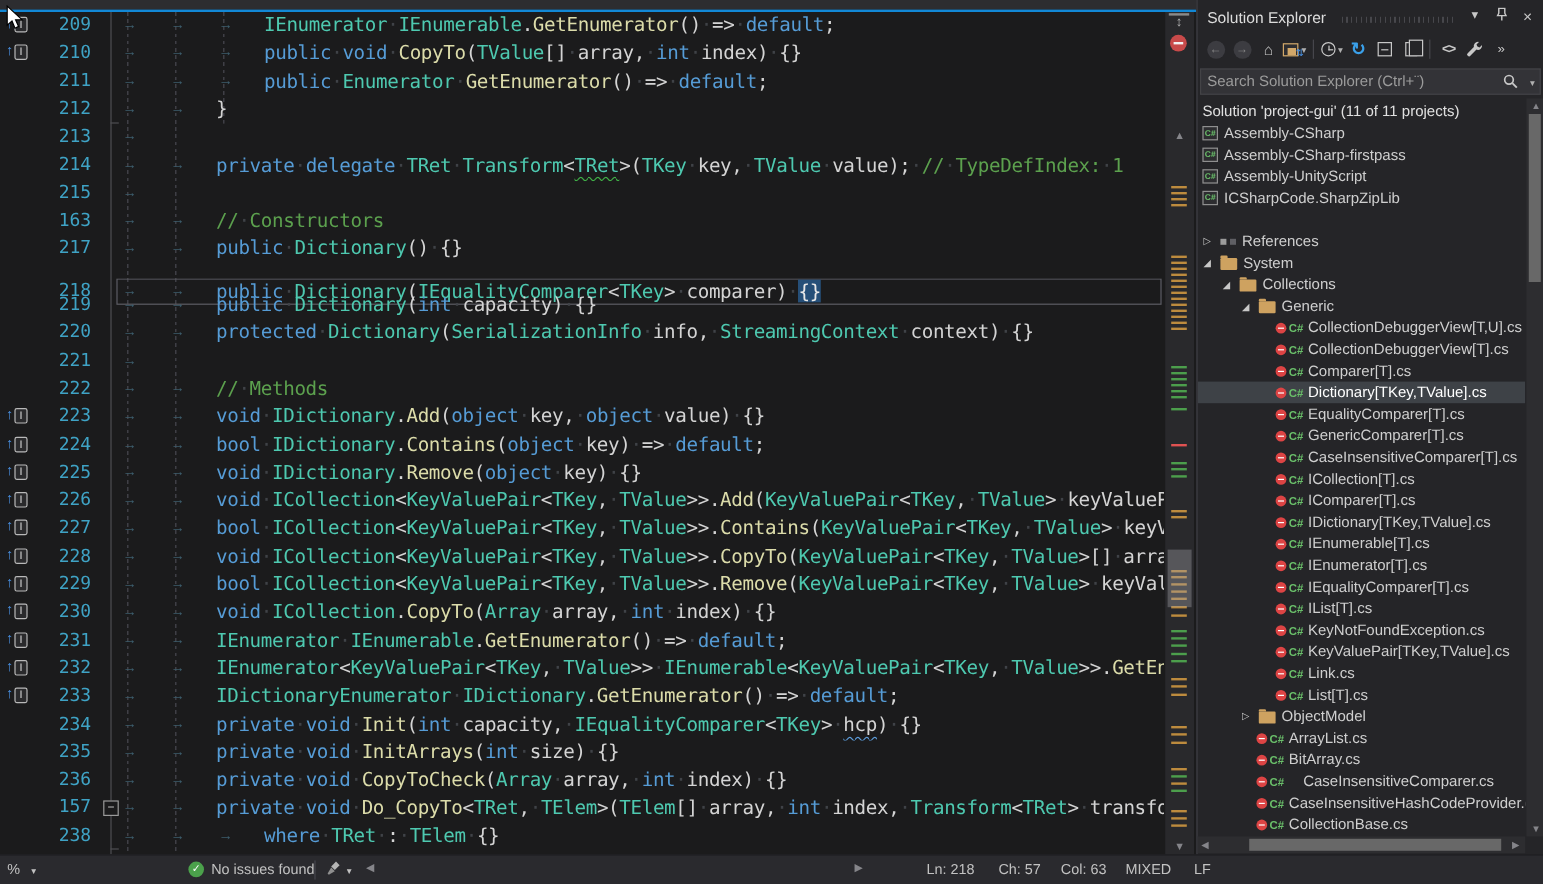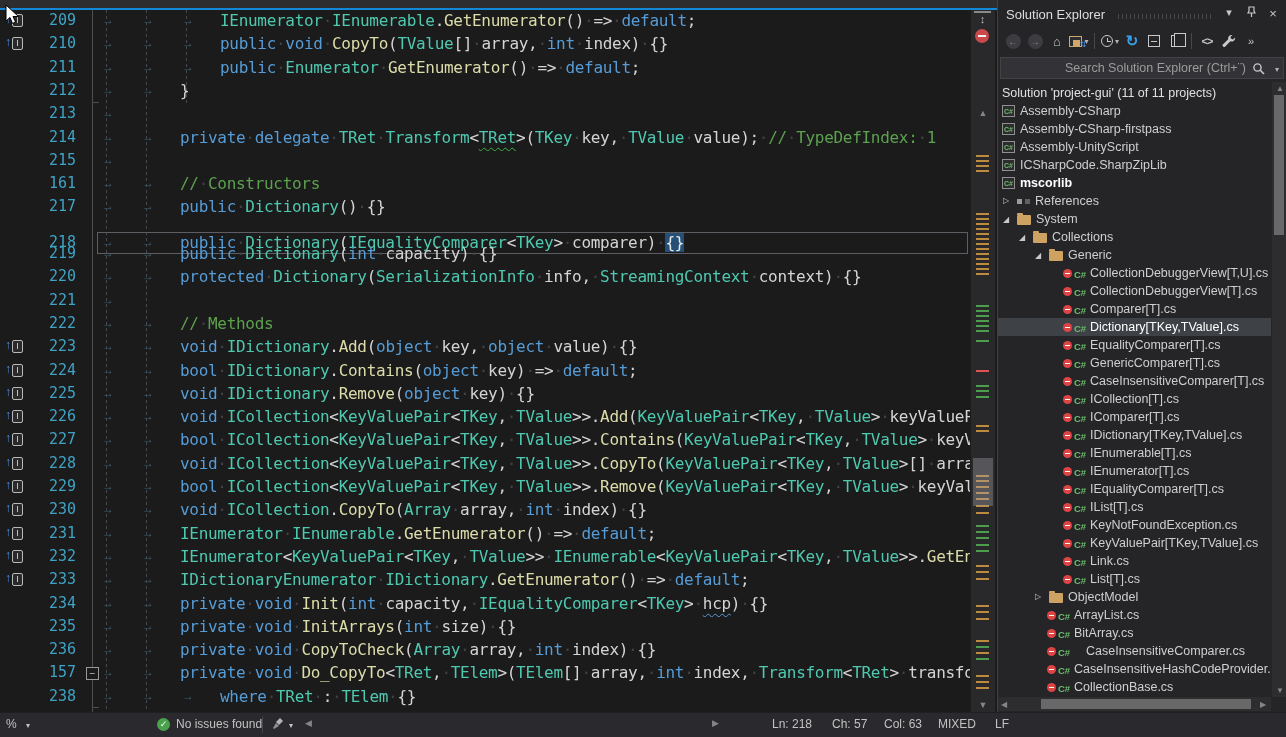--- a/index.html
+++ b/index.html
@@ -61,22 +61,22 @@
   .sync::before { content:"⇅"; position:absolute; right:-5px; bottom:-3px; font-size:8px; color:#4a93e6; }
   .clock { position:relative; width:12px; height:12px; border:1px solid #c8c8c8; border-radius:50%; }
   .clock::after { content:""; position:absolute; left:5px; top:2px; width:1px; height:4px; background:#c8c8c8; }
   .clock::before { content:""; position:absolute; left:5px; top:5px; width:4px; height:1px; background:#c8c8c8; }
   .colap { position:relative; width:12px; height:12px; border:1px solid #c8c8c8; }
   .colap::after { content:""; position:absolute; left:2px; top:5px; width:6px; height:1px; background:#c8c8c8; }
   .docs { position:relative; width:10px; height:12px; border:1px solid #c8c8c8; background:#252528; }
   .docs::before { content:""; position:absolute; left:2px; top:-3px; width:10px; height:12px; border:1px solid #c8c8c8; background:#252528; }
 
   #se-search { position:absolute; left:2px; top:57px; width:284px; height:22px; background:#333337; border:1px solid #434346; }
-  #se-search input { position:absolute; left:15px; top:1px; width:230px; height:18px; background:transparent; border:none; outline:none;
-    color:#c0c0c0; font-family:"Liberation Sans",sans-serif; font-size:12.5px;text-align:right; }
+  #se-search input { position:absolute; left:5px; top:1px; width:230px; height:18px; background:transparent; border:none; outline:none;
+    color:#c0c0c0; font-family:"Liberation Sans",sans-serif; font-size:12.5px; }
   #se-search input::placeholder { color:#9b9b9b; }
   #se-search .mag { position:absolute; right:18px; top:3px; }
   #se-search .sdd { position:absolute; right:4px; top:7px; font-size:8px; color:#b0b0b0; }
 
   #se-tree { position:absolute; left:0; top:82px; width:273px; height:614px; overflow:hidden; }
   .trow { position:absolute; left:0; width:273px; height:18px; color:#cfcfcf; font-size:12.5px; line-height:18px; white-space:nowrap; }
   .trow.selrow { background:#3e4247; color:#ffffff; }
   .trow .arr { position:absolute; top:0; font-size:8px; color:#c8c8c8; }
   .trow .lbl { position:absolute; top:0; }
   .folder { position:absolute; top:5px; width:14px; height:10px; background:#ceA260; border-radius:1px; }
@@ -158,21 +158,21 @@
           <span class="tab-arrow" style="left: 102px;">→</span>
           <span class="tab-arrow" style="left: 142px;">→</span>
           <span class="ltext" style="left: 180px;"><span class="tk-k">private</span><span class="tk-p"><span class="wsdot">·</span></span><span class="tk-k">delegate</span><span class="tk-p"><span class="wsdot">·</span></span><span class="tk-t">TRet</span><span class="tk-p"><span class="wsdot">·</span></span><span class="tk-t">Transform</span><span class="tk-p">&lt;</span><span class="tk-tq">TRet</span><span class="tk-p">&gt;(</span><span class="tk-t">TKey</span><span class="tk-p"><span class="wsdot">·</span>key,<span class="wsdot">·</span></span><span class="tk-t">TValue</span><span class="tk-p"><span class="wsdot">·</span>value);<span class="wsdot">·</span></span><span class="tk-c">//<span class="wsdot">·</span>TypeDefIndex:<span class="wsdot">·</span>1</span></span>
         </div>
         <div class="crow" style="top: 150px;">
           <span class="lnum">215</span>
           <span class="tab-arrow" style="left: 102px;">→</span>
           <span class="ltext" style="left: 140px;"></span>
         </div>
         <div class="crow" style="top: 173px;">
-          <span class="lnum">161</span>
+          <span class="lnum">163</span>
           <span class="tab-arrow" style="left: 102px;">→</span>
           <span class="tab-arrow" style="left: 142px;">→</span>
           <span class="ltext" style="left: 180px;"><span class="tk-c">//<span class="wsdot">·</span>Constructors</span></span>
         </div>
         <div class="crow" style="top: 196px;">
           <span class="lnum">217</span>
           <span class="tab-arrow" style="left: 102px;">→</span>
           <span class="tab-arrow" style="left: 142px;">→</span>
           <span class="ltext" style="left: 180px;"><span class="tk-k">public</span><span class="tk-p"><span class="wsdot">·</span></span><span class="tk-t">Dictionary</span><span class="tk-p">()<span class="wsdot">·</span>{}</span></span>
         </div>
@@ -466,24 +466,20 @@
           <span class="lbl" style="left:22px;">Assembly-CSharp-firstpass</span>
         </div>
         <div class="trow" style="top: 56px;">
           <span class="proj" style="left:4px;">C#</span>
           <span class="lbl" style="left:22px;">Assembly-UnityScript</span>
         </div>
         <div class="trow" style="top: 74px;">
           <span class="proj" style="left:4px;">C#</span>
           <span class="lbl" style="left:22px;">ICSharpCode.SharpZipLib</span>
         </div>
-        <div class="trow" style="top: 92px;">
-          <span class="proj" style="left:4px;">C#</span>
-          <span class="lbl" style="left:22px;font-weight:bold;color:#fff;">mscorlib</span>
-        </div>
         <div class="trow" style="top: 110px;">
           <span class="arr" style="left:5px;top:0px;">▷</span>
           <span class="refi" style="left:19px;"></span>
           <span class="lbl" style="left:37px;">References</span>
         </div>
         <div class="trow" style="top: 128px;">
           <span class="arr" style="left:5px;top:1px;">◢</span>
           <span class="folder" style="left:19px;"></span>
           <span class="lbl" style="left:38px;">System</span>
         </div>

